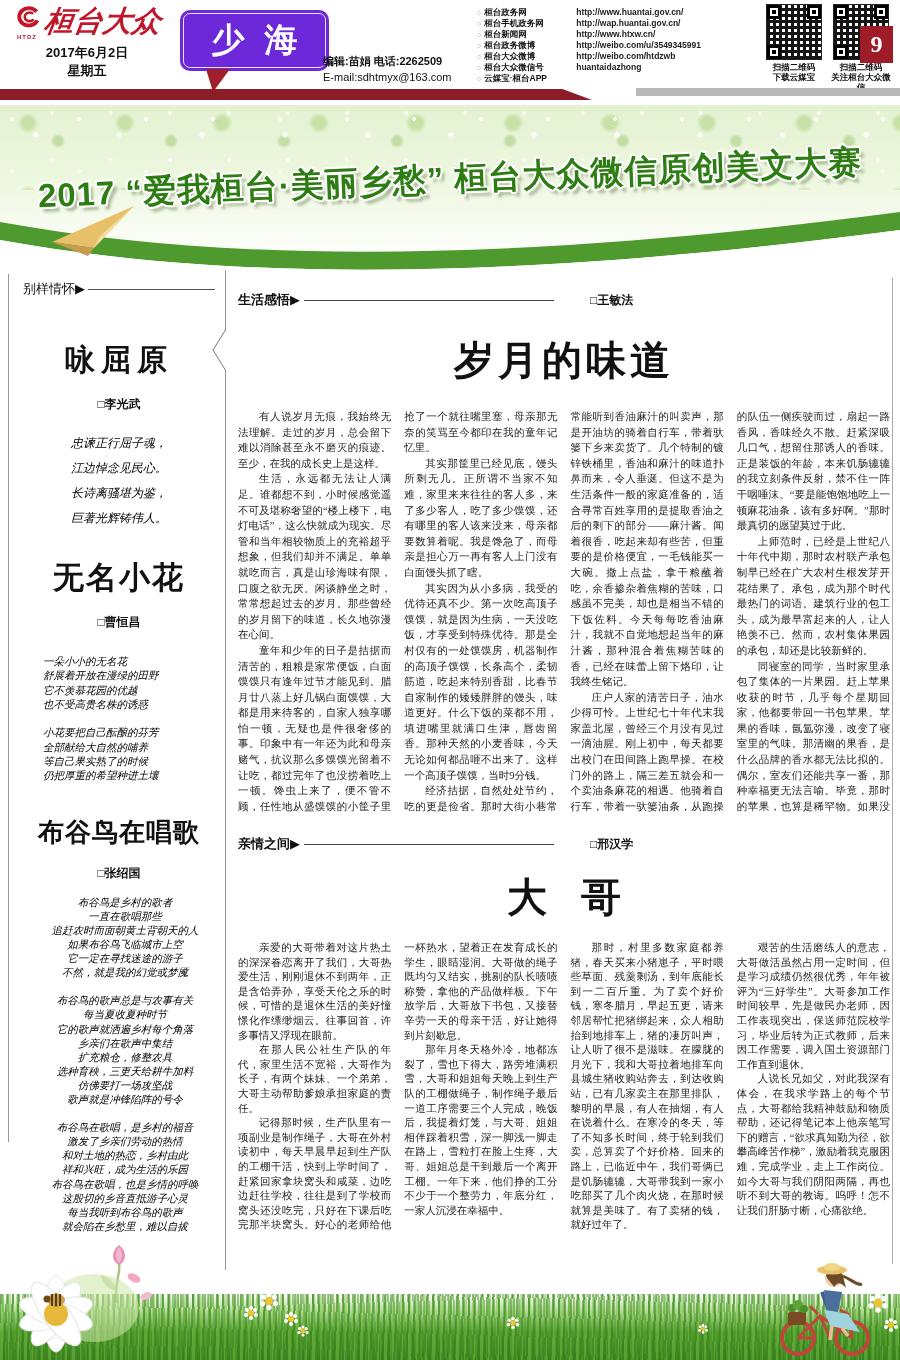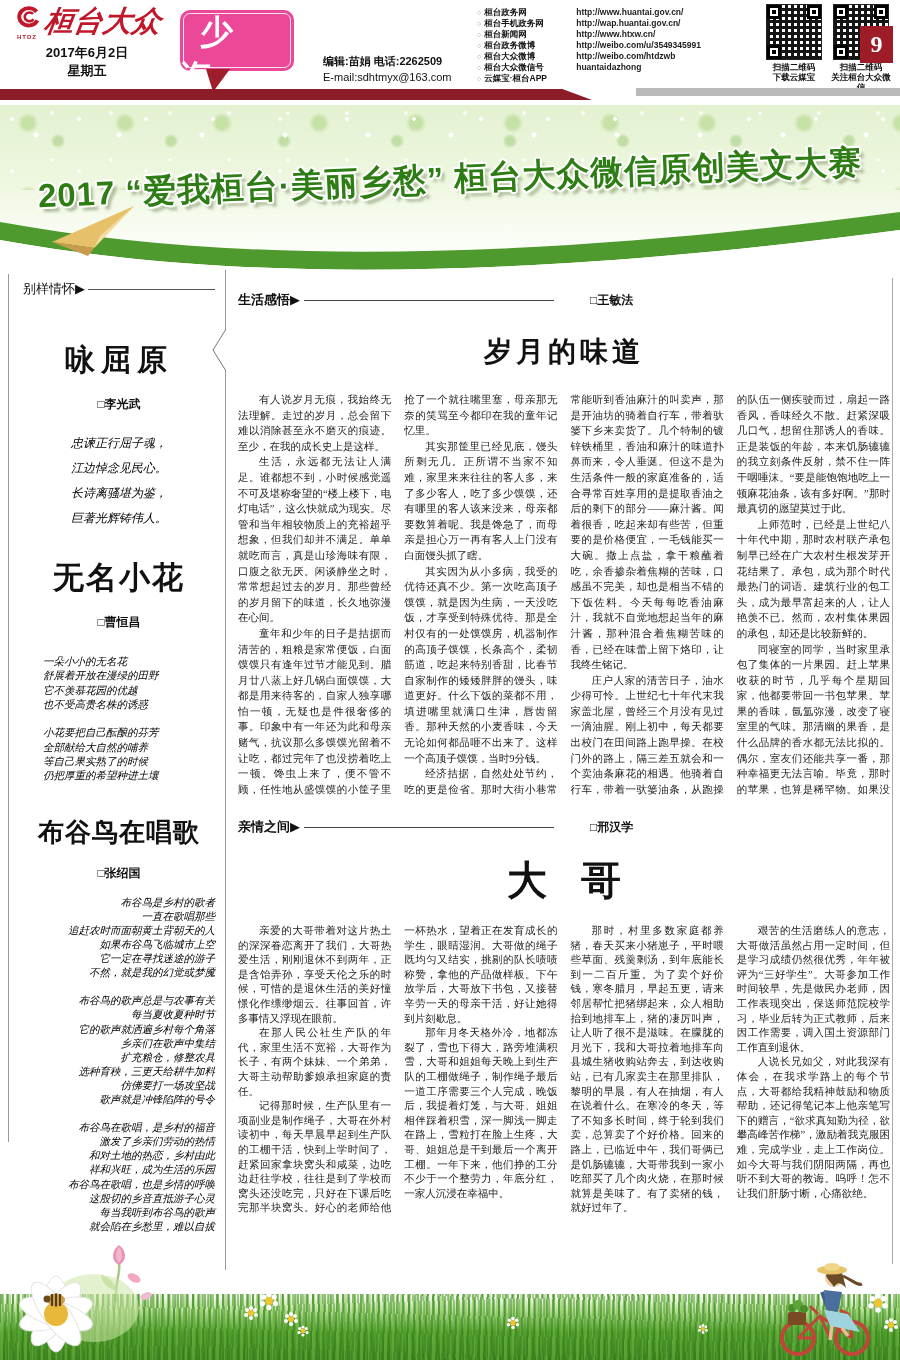--- a/index.html
+++ b/index.html
@@ -11,22 +11,22 @@
 
   
   .masthead { position:relative; height:105px; background:#fff; }
   .logo-block { position:absolute; left:12px; top:4px; width:160px; }
   .logo-row { display:flex; align-items:flex-start; gap:3px; }
   .logo-script { font-family:"DejaVu Serif","Liberation Serif",serif; font-style:italic; font-weight:bold;
     font-size:29px; color:#c0182a; transform:skewX(-8deg); white-space:nowrap; line-height:34px;}
   .logo-mark { width:30px; text-align:center; }
   .logo-mark .htdz { font-size:6px; color:#c0182a; font-weight:bold; letter-spacing:1px; }
   .date-block { text-align:center; width:150px; font-weight:bold; font-size:13px; line-height:18px; margin-top:4px; }
-  .bubble { position:absolute; left:180px; top:10px; width:114px; height:61px; background:#ec4899; border-radius:10px;
-    display:flex; justify-content:center; }
+  .bubble { position:absolute; left:180px; top:10px; width:149px; height:61px; background:#6d28d9; border-radius:10px;
+    display:flex; align-items:center; justify-content:center; }
   .bubble::before { content:""; position:absolute; inset:3px; border:1px solid rgba(255,255,255,.85); border-radius:7px; }
   .bubble-text { color:#fff; font-size:33px; font-weight:bold; letter-spacing:20px; text-indent:20px;
     font-family:"Liberation Serif",serif; }
   .bubble-tail { position:absolute; left:26px; bottom:-21px; width:0; height:0;
     border-left:7px solid transparent; border-right:17px solid transparent; border-top:23px solid #a01d2b; }
   .editor-block { position:absolute; left:323px; top:53px; font-size:11px; line-height:16px; width:152px; }
   .editor-line { font-weight:bold; }
   .links-block { position:absolute; left:477px; top:7px; }
   .link-row { display:flex; align-items:center; height:11px; font-size:8.5px; line-height:11px; }
   .link-bullet { color:#999; font-size:7px; margin-right:3px; }
@@ -81,30 +81,30 @@
   .poem-author { font-size:12px; font-weight:bold; margin-top:15px; }
   .poem-title { font-family:"Liberation Serif","DejaVu Serif",serif; font-weight:bold; }
   .t1 { font-size:30px; margin-top:42px; letter-spacing:6px; }
   .t2 { font-size:31px; margin-top:26px; letter-spacing:2px; }
   .t3 { font-size:26px; margin-top:32px; letter-spacing:1px; }
   .poem-lines { font-style:italic; font-family:"DejaVu Serif","Liberation Serif",serif; color:#000000; }
   .lines1 { margin-top:18px; font-size:12px; }
   .lines1 div { min-height:25px; line-height:25px; }
   .lines2 { margin-top:23px; font-size:10.5px; text-align:left; padding-left:20px; }
   .lines2 div { min-height:14.3px; line-height:14.3px; }
-  .lines3 { margin-top:13px; font-size:10.5px; text-align:right; padding-left:12px; }
+  .lines3 { margin-top:13px; font-size:10.5px; text-align:center; padding-left:12px; }
   .lines3 div { min-height:14.1px; line-height:14.1px; }
   .tulip { margin-top:6px; text-align:center; }
 
   .articles { position:absolute; left:226px; top:0; width:674px; padding:10px 10px 0 12px; }
   .kicker-row { display:flex; align-items:center; font-size:13px; font-weight:bold; height:16px;margin-top:12px; }
   .kicker-rule { width:250px; height:1px; background:#444; margin:0 8px 0 4px; }
   .kicker-author { font-size:12px;padding-left:28px; }
   .art-title { text-align:center; font-weight:bold; font-family:"Liberation Sans",sans-serif; }
-  .art1-title { font-size:28px; letter-spacing:4px; margin:25px 0 21px; }
+  .art1-title { font-size:40px; letter-spacing:4px; margin:25px 0 21px; }
   .art2-title { font-size:40px; letter-spacing:34px; text-indent:34px; margin:18px 0 16px; }
   .art-body { column-count:4; column-gap:13px; column-fill:auto; text-align:justify; overflow:hidden;
     font-family:"Liberation Serif","DejaVu Serif",serif; color:#1c1c1c; }
   .art-body p { margin:0; text-indent:2em; }
   .body1 { height:417px; font-size:10.5px; line-height:15.6px; }
   .body2 { height:297px; font-size:10.5px; line-height:14.6px; }
   .art2 .kicker-row { margin-top:10px; }
 
   
   .meadow { position:relative; height:90px; }

